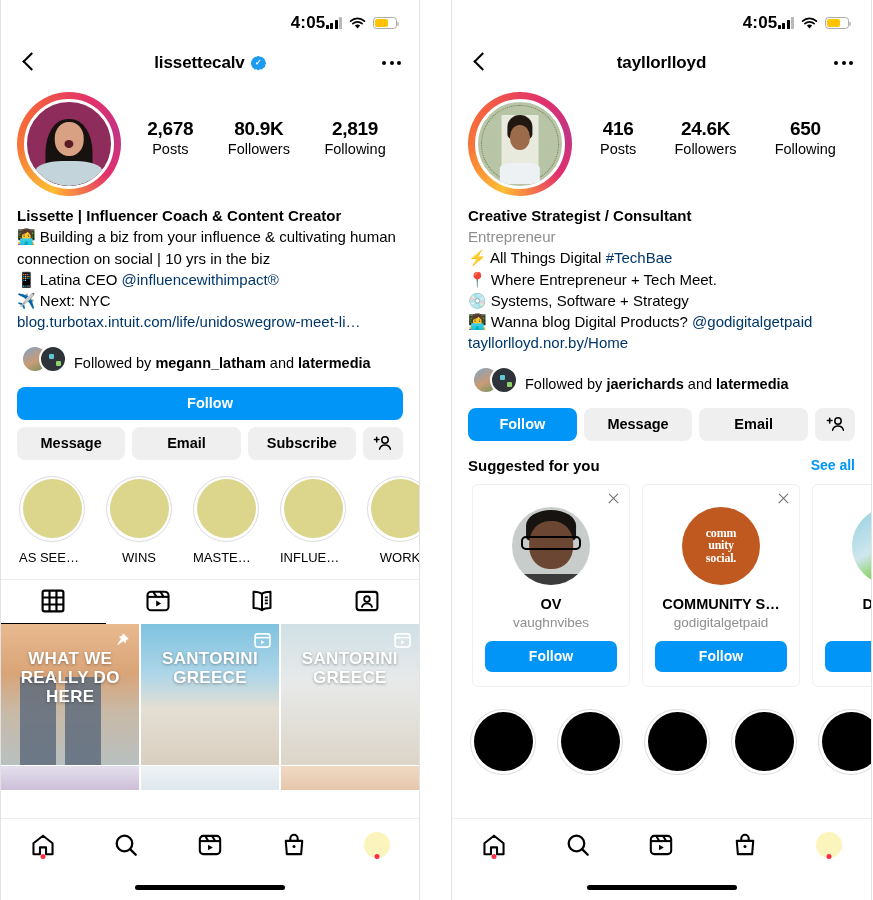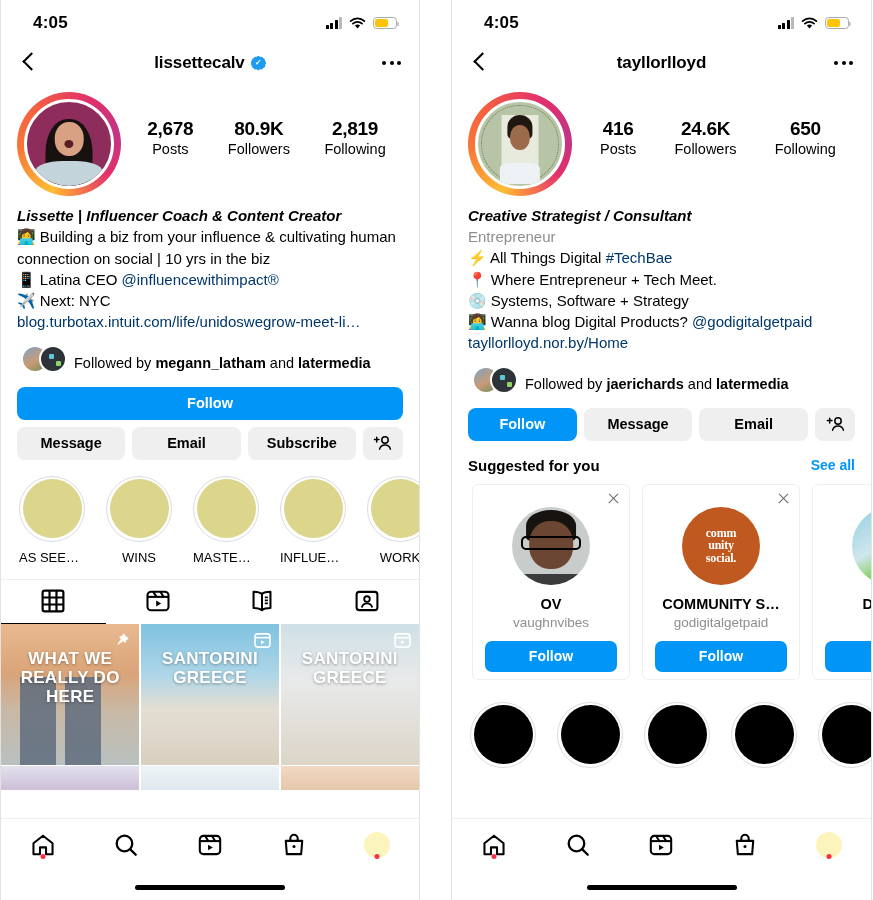--- a/index.html
+++ b/index.html
@@ -26,21 +26,21 @@
     border-right: 1px solid #e2e2e2;
   }
   #phone-left  { width: 420px; }
   .gutter      { width: 31px; background: #ffffff; }
   #phone-right { width: 421px; }
 
   
   .statusbar {
     height: 40px;
     display: flex; align-items: center;
-    justify-content: space-between;
+    justify-content: flex-end;
     padding: 6px 22px 0 32px;
   }
   .clock { font-size: 17px; font-weight: 600; letter-spacing: .2px; color:#000; }
   .status-icons { display:flex; align-items:center; gap:7px; }
   .sig { display:flex; align-items:flex-end; gap:1.5px; height:12px;}
   .sig i { display:block; width:3px; background:#000; border-radius:.5px; }
   .sig i:nth-child(1){height:4px;} .sig i:nth-child(2){height:6.5px;}
   .sig i:nth-child(3){height:9px;} .sig i:nth-child(4){height:12px;background:#b9b9b9;}
   .batt {
     width:24px;height:12px;border:1.3px solid #ababab;border-radius:3.5px;
@@ -110,21 +110,21 @@
   .av-r .shirt{position:absolute;left:50%;bottom:2%;width:48%;height:26%;
     transform:translateX(-50%);background:#eef1f3;border-radius:24% 24% 0 0;}
 
   .stats{display:flex;flex:1;justify-content:space-around;padding-top:26px;}
   .stat{text-align:center;cursor:pointer;}
   .stat .num{font-size:19px;font-weight:700;color:#000;letter-spacing:-.3px;}
   .stat .lbl{font-size:14.5px;color:#000;margin-top:1px;}
 
   
   .bio{padding: 10px 16px 0 16px;}
-  .bio .name{font-size:15px;font-weight:700;color:#000;line-height:1.35;font-style:italic;}
+  .bio .name{font-size:15px;font-weight:700;color:#000;line-height:1.35;}
   .bio .cat{font-size:15px;color:#8e8e8e;line-height:1.4;}
   .bio .line{font-size:15px;color:#000;line-height:1.42;}
   .bio .blue{color:#00376b;}
   .bio a.weblink{color:#00376b;text-decoration:none;font-size:15px;line-height:1.42;
     display:inline-block;}
 
   .followed{display:flex;align-items:flex-end;gap:7px;padding:12px 16px 0 20px;}
   .fb-avatars{position:relative;width:46px;height:28px;flex:none;}
   .fb-avatars .a{position:absolute;top:0;width:28px;height:28px;border-radius:50%;
     border:2px solid #fff;overflow:hidden;}
@@ -200,21 +200,21 @@
   .r2c{background:linear-gradient(180deg,#f0d9c4,#e6c7ab);}
 
   
   .sfy-head{display:flex;align-items:center;justify-content:space-between;
     padding:16px 16px 0 16px;}
   .sfy-title{font-size:15px;font-weight:700;color:#000;}
   .sfy-seeall{font-size:14px;font-weight:600;color:#0095f6;cursor:pointer;}
   .sfy-row{display:flex;gap:12px;padding:10px 0 0 20px;overflow:hidden;}
   .sug-card{
     width:158px;flex:none;border:1px solid #efefef;border-radius:6px;
-    background:#fff;padding:14px 12px 7px;position:relative;text-align:center;
+    background:#fff;padding:14px 12px 14px;position:relative;text-align:center;
   }
   .sug-x{position:absolute;right:9px;top:7px;width:13px;height:13px;cursor:pointer;}
   .sug-x::before,.sug-x::after{content:"";position:absolute;left:0;top:6px;width:13px;height:1.4px;background:#6a6a6a;}
   .sug-x::before{transform:rotate(45deg);} .sug-x::after{transform:rotate(-45deg);}
   .sug-av{width:78px;height:78px;border-radius:50%;margin:8px auto 0;overflow:hidden;position:relative;}
   .sav1{background:#c8cdcb;}
   .sav1 .h{position:absolute;left:50%;top:4%;width:64%;height:40%;transform:translateX(-50%);background:#171310;border-radius:50% 50% 12% 12%;}
   .sav1 .f{position:absolute;left:50%;top:18%;width:56%;height:62%;transform:translateX(-50%);background:#6b4733;border-radius:46%;}
   .sav1 .g{position:absolute;left:12%;top:38%;width:76%;height:17%;border:2.6px solid #000;border-radius:5px;}
   .sav1 .b{position:absolute;left:0;bottom:0;width:100%;height:14%;background:#3b3b3b;}

